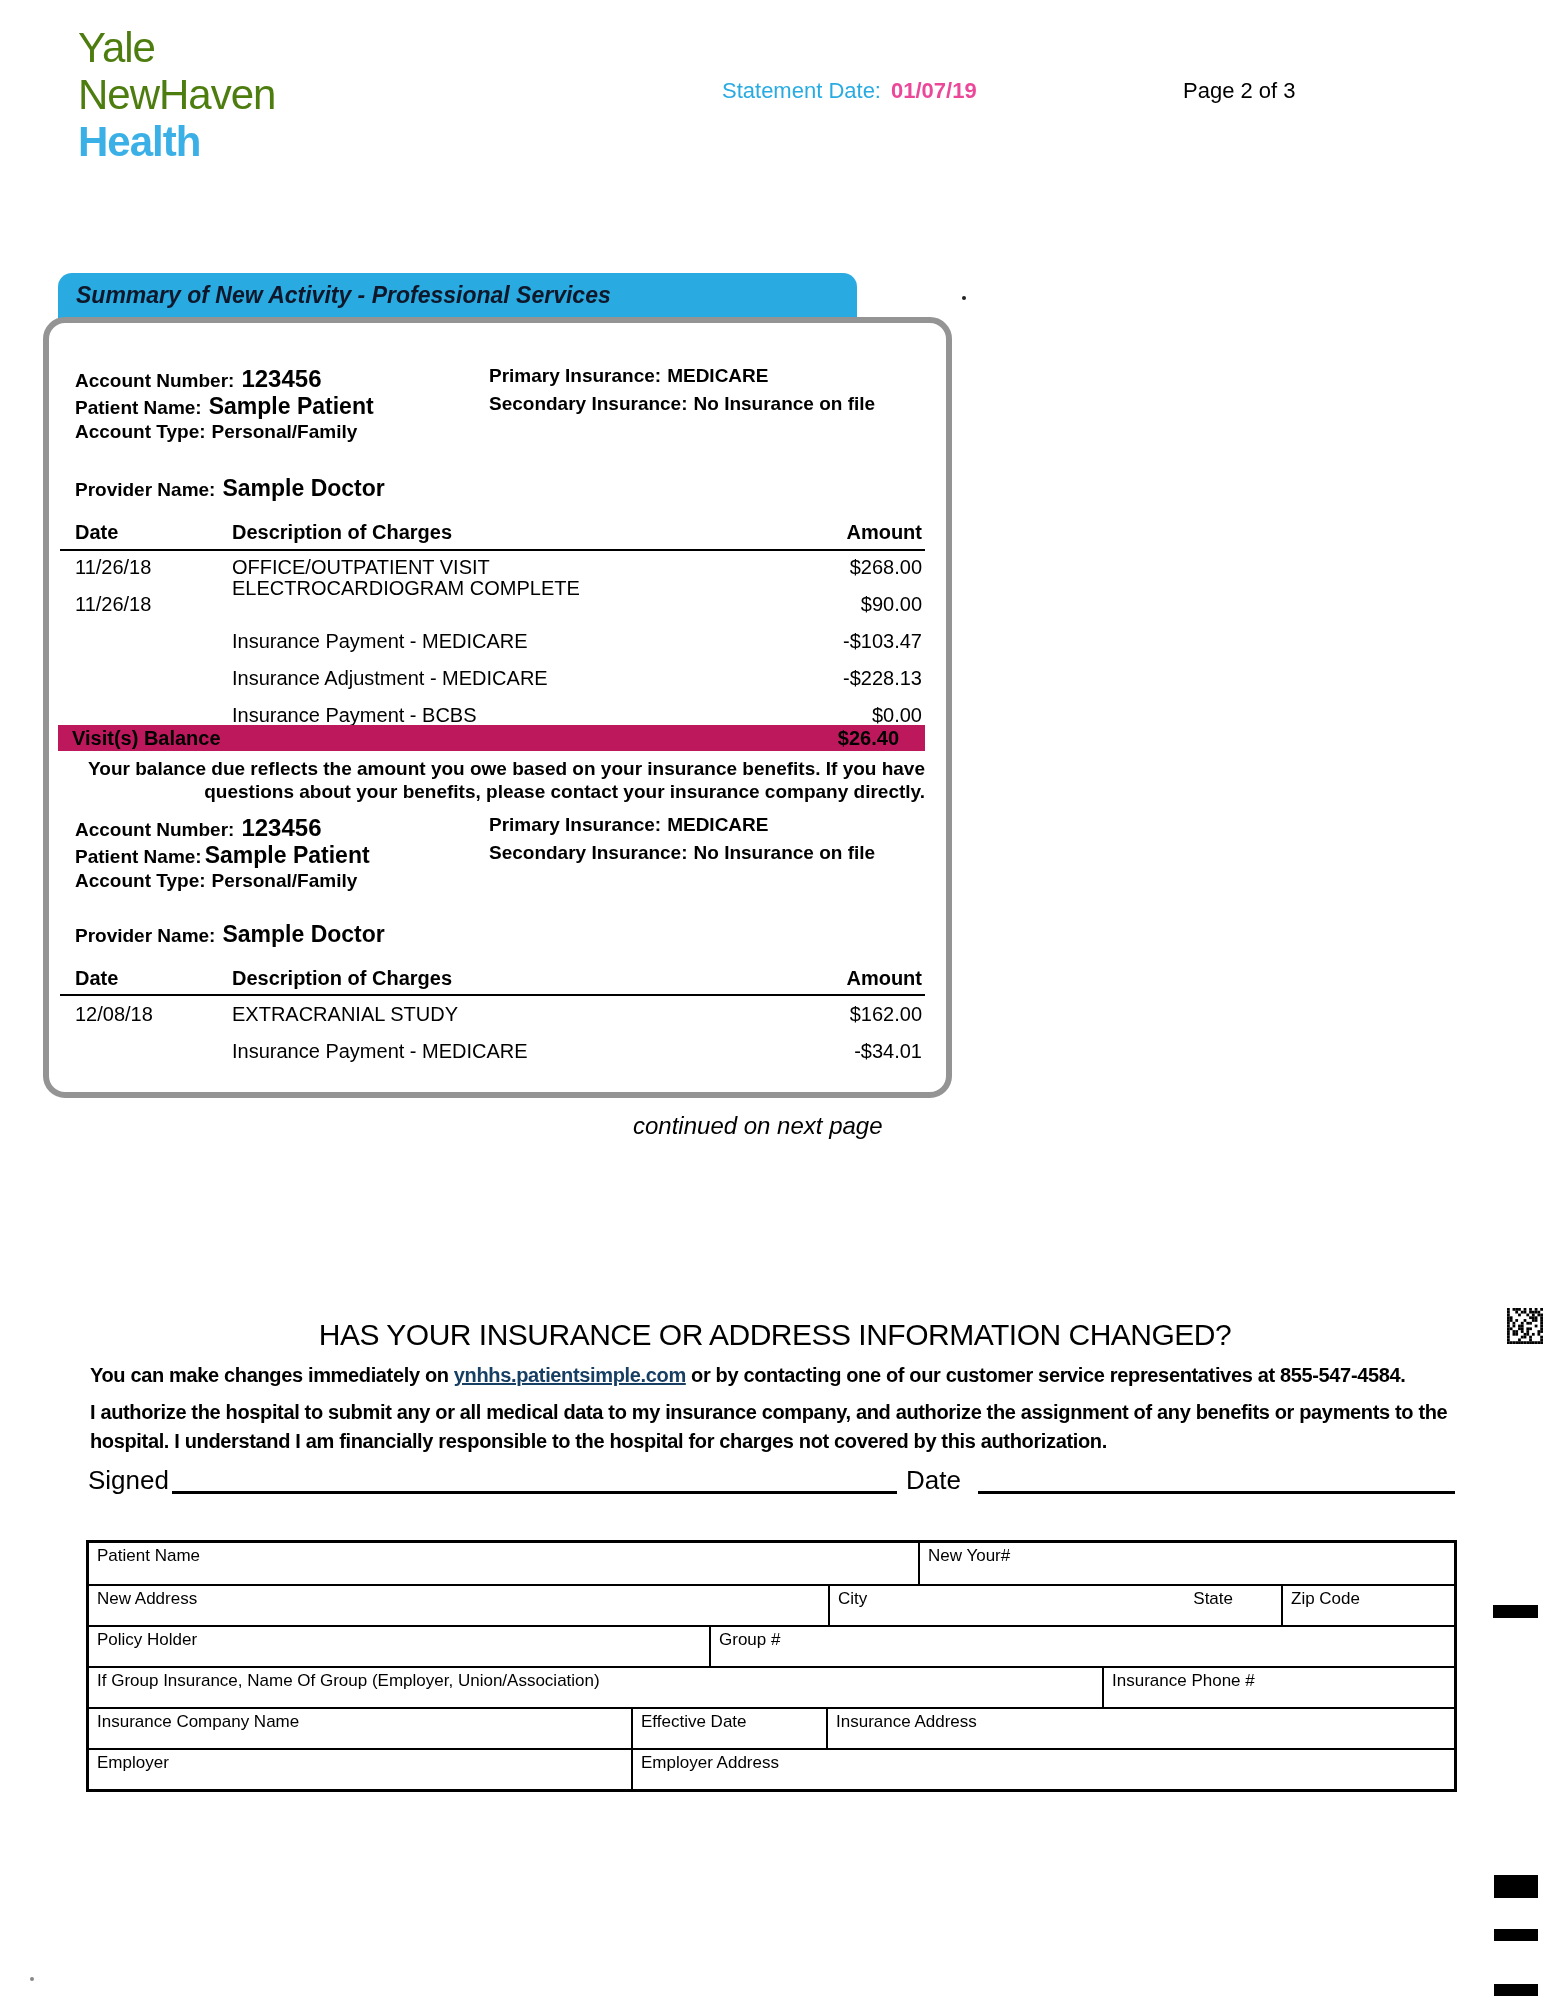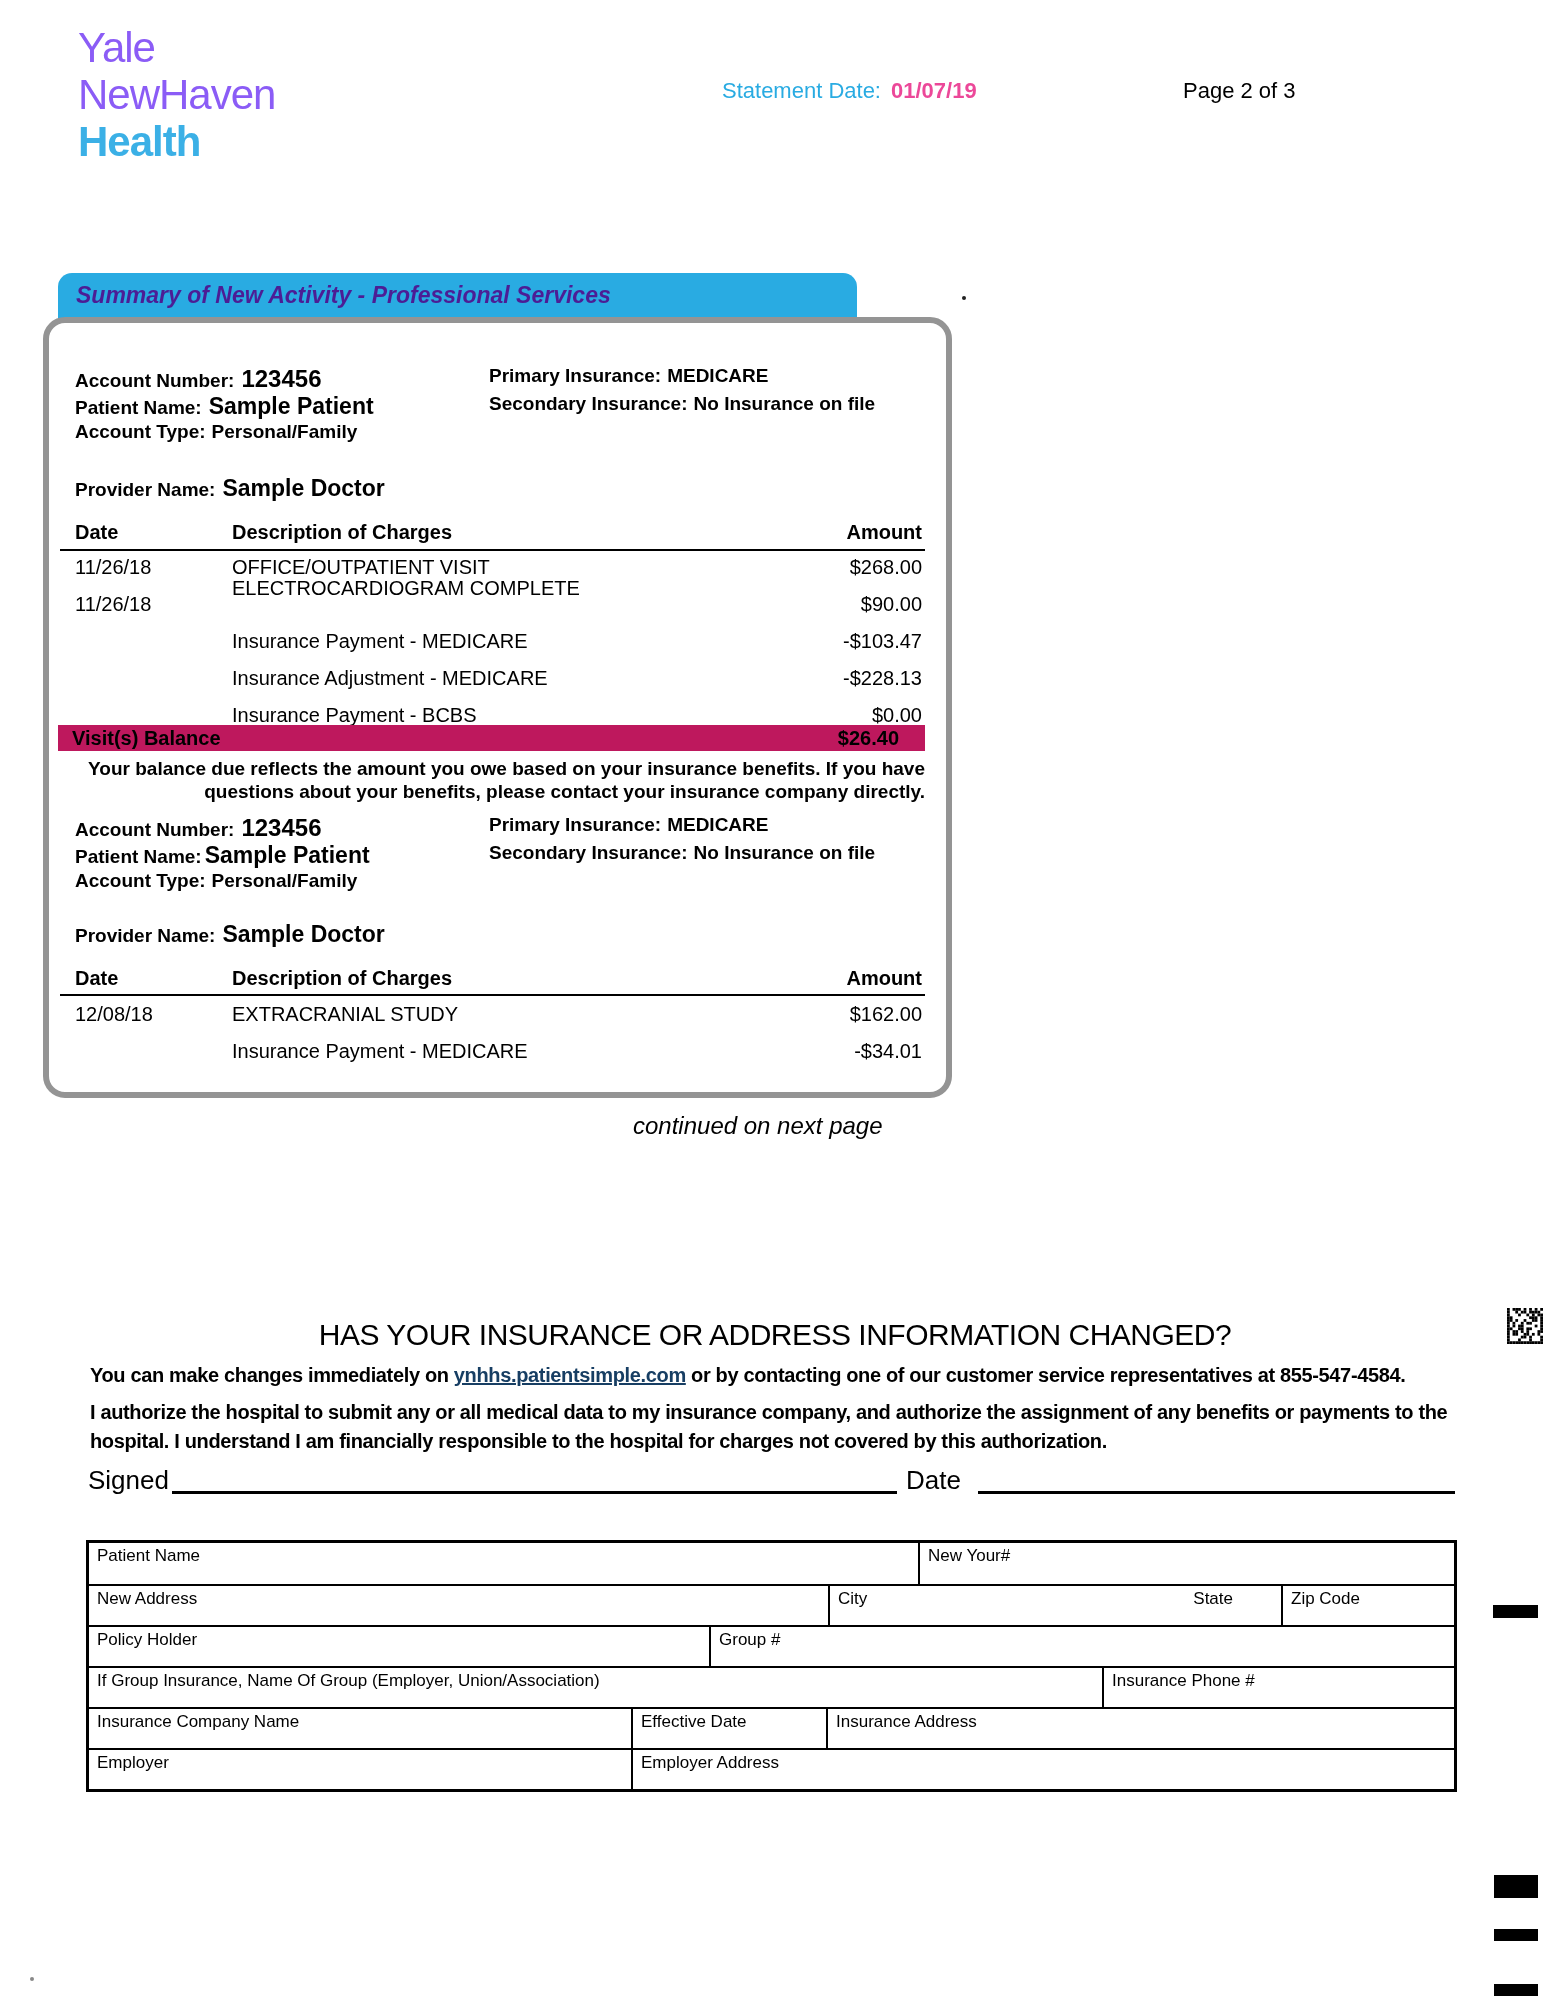--- a/index.html
+++ b/index.html
@@ -2,30 +2,30 @@
 <html><head>
 <meta charset="utf-8">
 <style>
   html,body{margin:0;padding:0;background:#fff;}
   .page{position:relative;width:1550px;height:2006px;background:#ffffff;
         font-family:"Liberation Sans",sans-serif;color:#000;overflow:hidden;}
   .abs{position:absolute;}
 
   
   .logo{left:78px;top:24px;line-height:47px;font-size:42px;letter-spacing:-1px;}
-  .logo .l1,.logo .l2{color:#8b5cf6;font-weight:400;display:block;}
+  .logo .l1,.logo .l2{color:#4d7c0f;font-weight:400;display:block;}
   .logo .l3{color:#3bb0e6;font-weight:700;display:block;}
   .stmt{left:722px;top:78px;font-size:22px;white-space:nowrap;}
   .stmt .lbl{color:#29abe2;}
   .stmt .val{color:#ec4899;font-weight:700;margin-left:10px;}
   .pageno{left:1183px;top:78px;font-size:22px;}
 
   
   .banner{left:58px;top:273px;width:799px;height:58px;background:#29abe2;
-          border-radius:14px 14px 14px 0;color:#4c1d95;font-weight:700;font-style:italic;
+          border-radius:14px 14px 14px 0;color:#0f172a;font-weight:700;font-style:italic;
           font-size:23px;line-height:44px;padding-left:18px;box-sizing:border-box;}
   .mainbox{left:43px;top:317px;width:909px;height:781px;border:6px solid #949494;
            border-radius:22px;box-sizing:border-box;background:#fff;}
   .mainbox .abs{position:absolute;}
 
   .fld{white-space:nowrap;font-size:19px;font-weight:700;}
   .fld .big{font-size:24px;margin-left:7px;}
   .fld .med{font-size:23px;margin-left:7px;}
   .fld .sm{margin-left:6px;}
 

